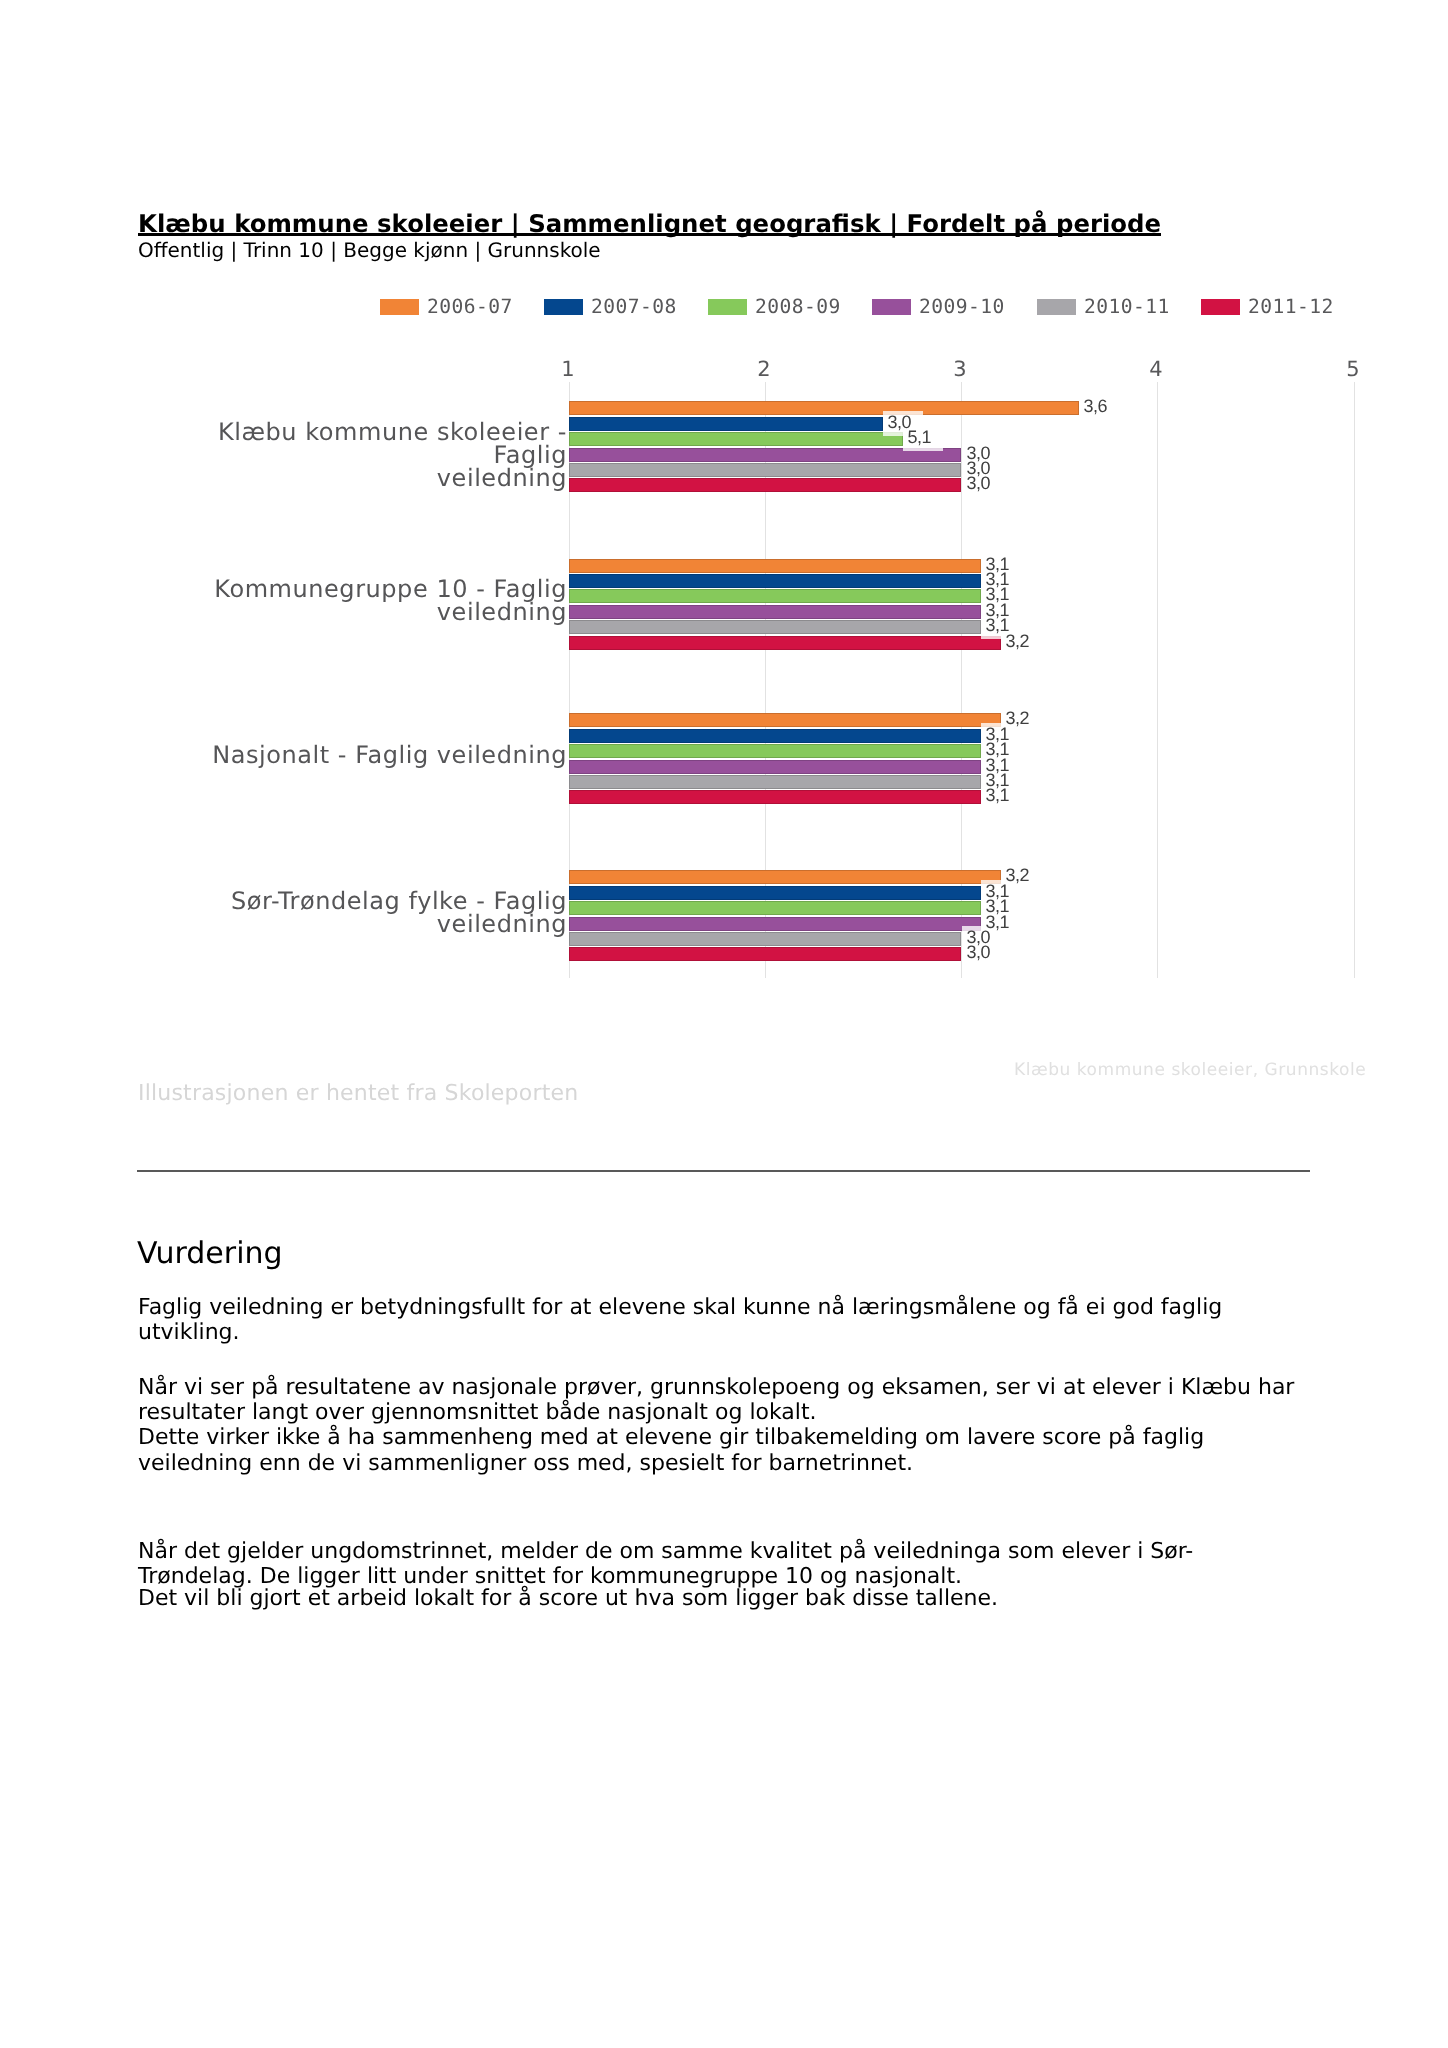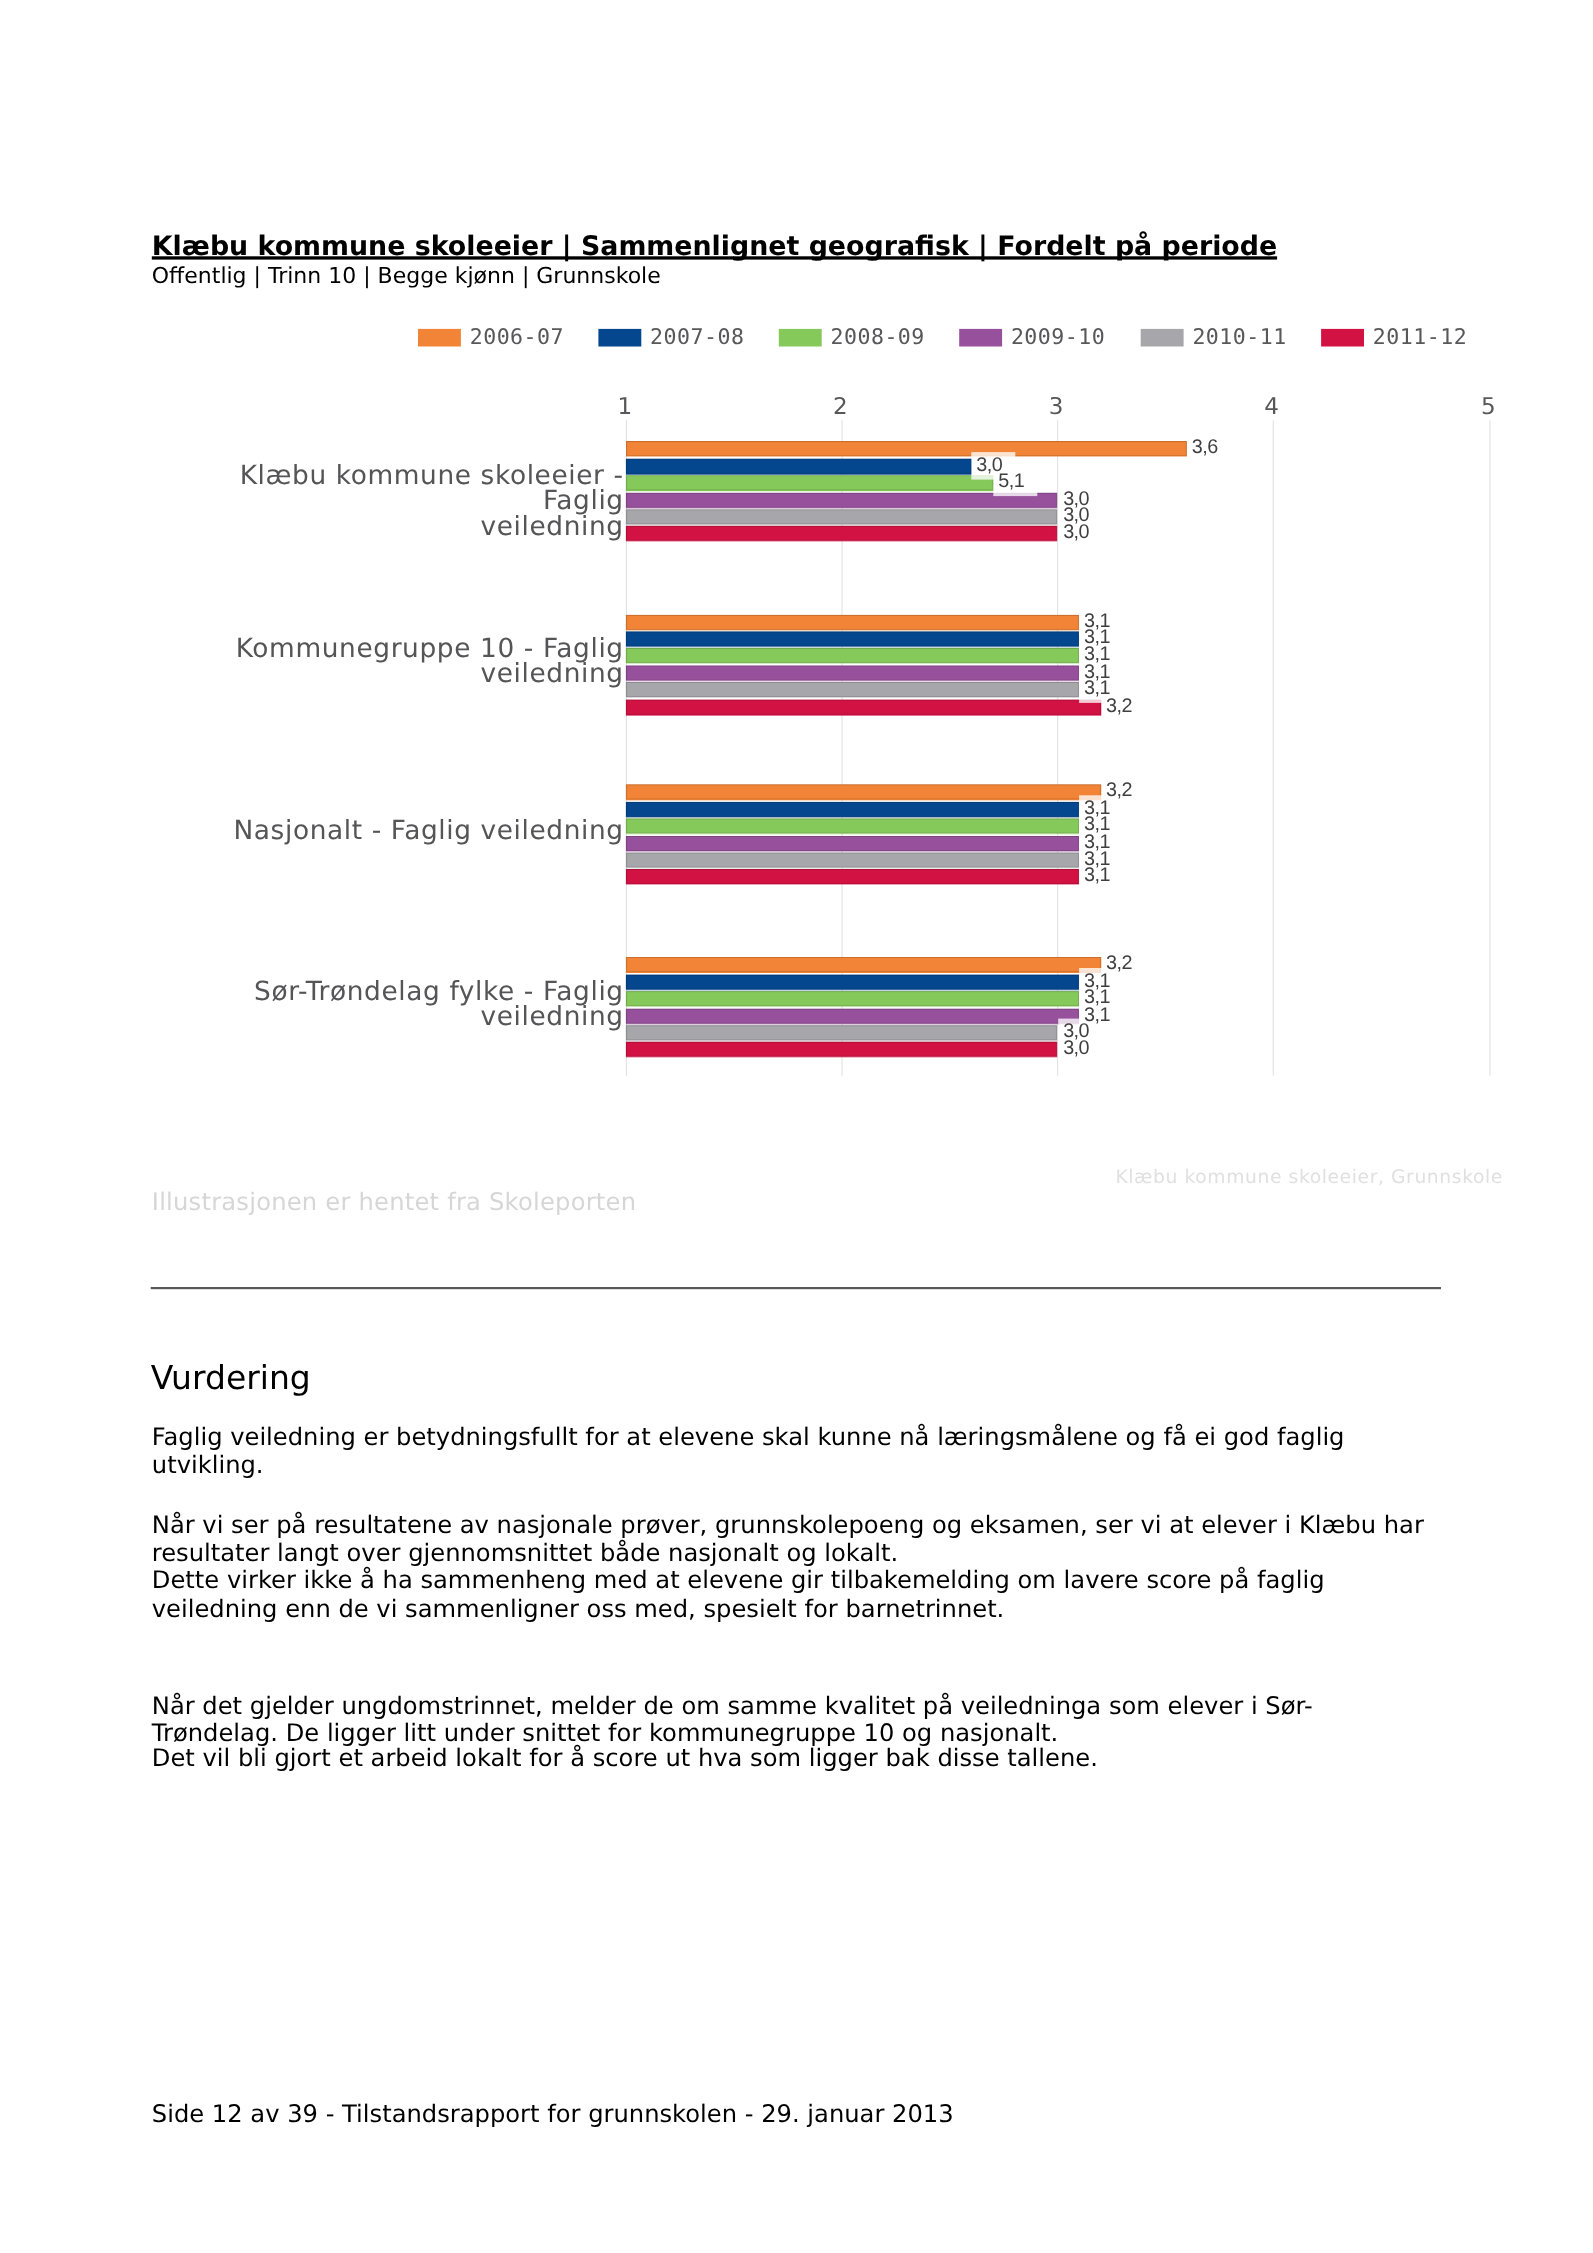--- a/index.html
+++ b/index.html
@@ -180,14 +180,13 @@
   <div class="section-heading">Vurdering</div>
 
   <div id="paras">
       <div class="para" style="top: 1295px;">Faglig veiledning er betydningsfullt for at elevene skal kunne nå læringsmålene og få ei god faglig utvikling.</div>
       <div class="para" style="top: 1375px;">Når vi ser på resultatene av nasjonale prøver, grunnskolepoeng og eksamen, ser vi at elever i Klæbu har resultater langt over gjennomsnittet både nasjonalt og lokalt.
 Dette virker ikke å ha sammenheng med at elevene gir tilbakemelding om lavere score på faglig veiledning enn de vi sammenligner oss med, spesielt for barnetrinnet.</div>
       <div class="para" style="top: 1508px; margin-top: 31px;">Når det gjelder ungdomstrinnet, melder de om samme kvalitet på veiledninga som elever i Sør-Trøndelag. De ligger litt under snittet for kommunegruppe 10 og nasjonalt.</div>
       <div class="para" style="top: 1586px;">Det vil bli gjort et arbeid lokalt for å score ut hva som ligger bak disse tallene.</div>
     </div>
 
-  <div class="footer">Side 12 av 39 - Tilstandsrapport for grunnskolen - 29. januar 2013</div>
 </div>
 
 </body></html>

